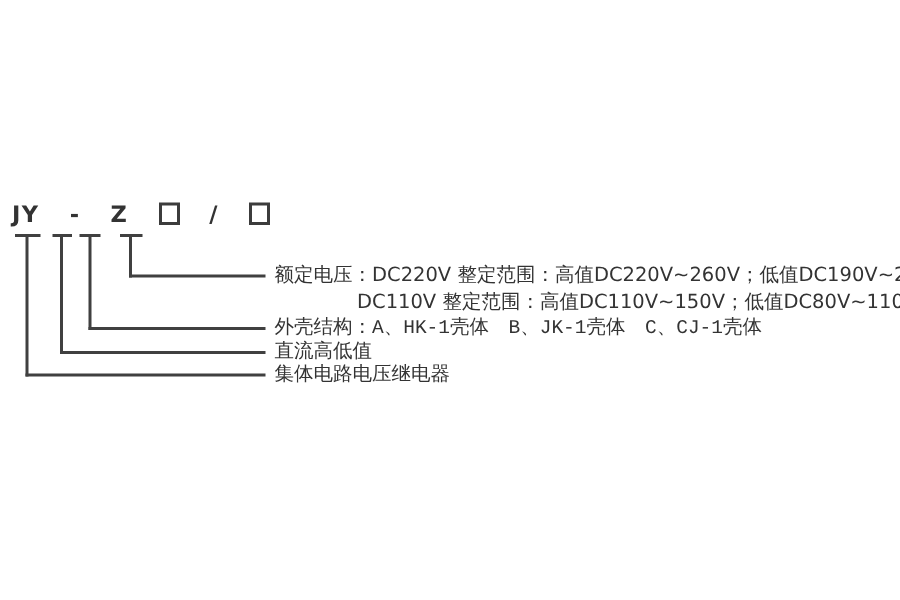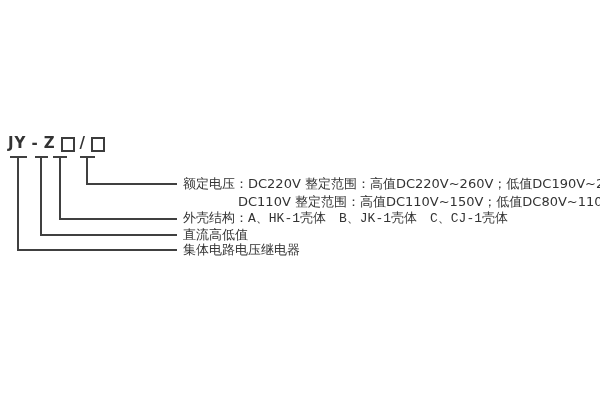--- a/index.html
+++ b/index.html
@@ -13,22 +13,22 @@
     height: 400px;
     background: #ffffff;
     overflow: hidden;
     font-family: "DejaVu Sans", sans-serif;
   }
   .model-row {
     position: absolute;
     left: 8px;
     top: 135px;
     display: flex;
-    align-items: flex-end;
-    gap: 5px;
+    align-items: flex-start;
+    gap: 20px;
     font-size: 15px;
     font-weight: bold;
     color: #333333;
     letter-spacing: 1px;
     line-height: 17px;
   }
   .box {
     display: inline-block;
     width: 10px;
     height: 11px;

